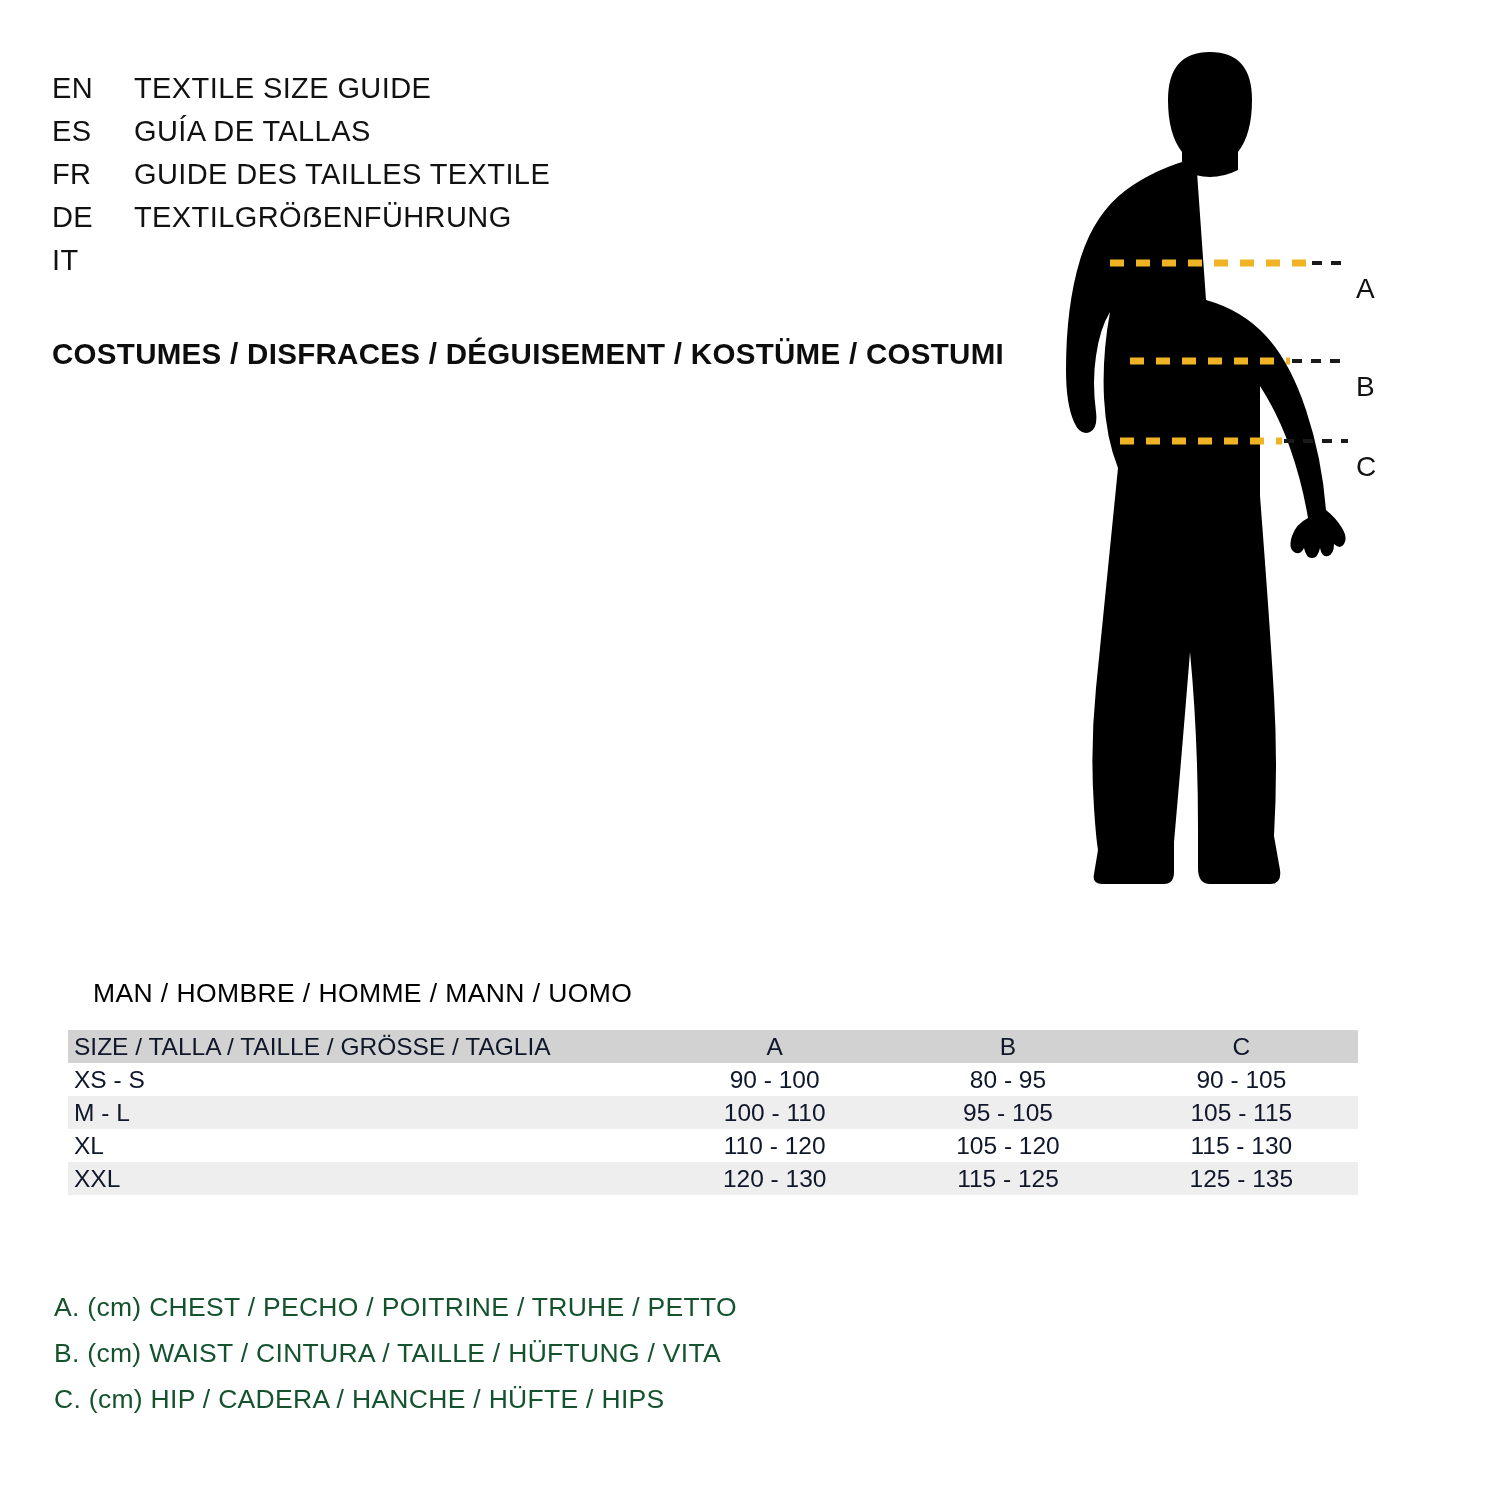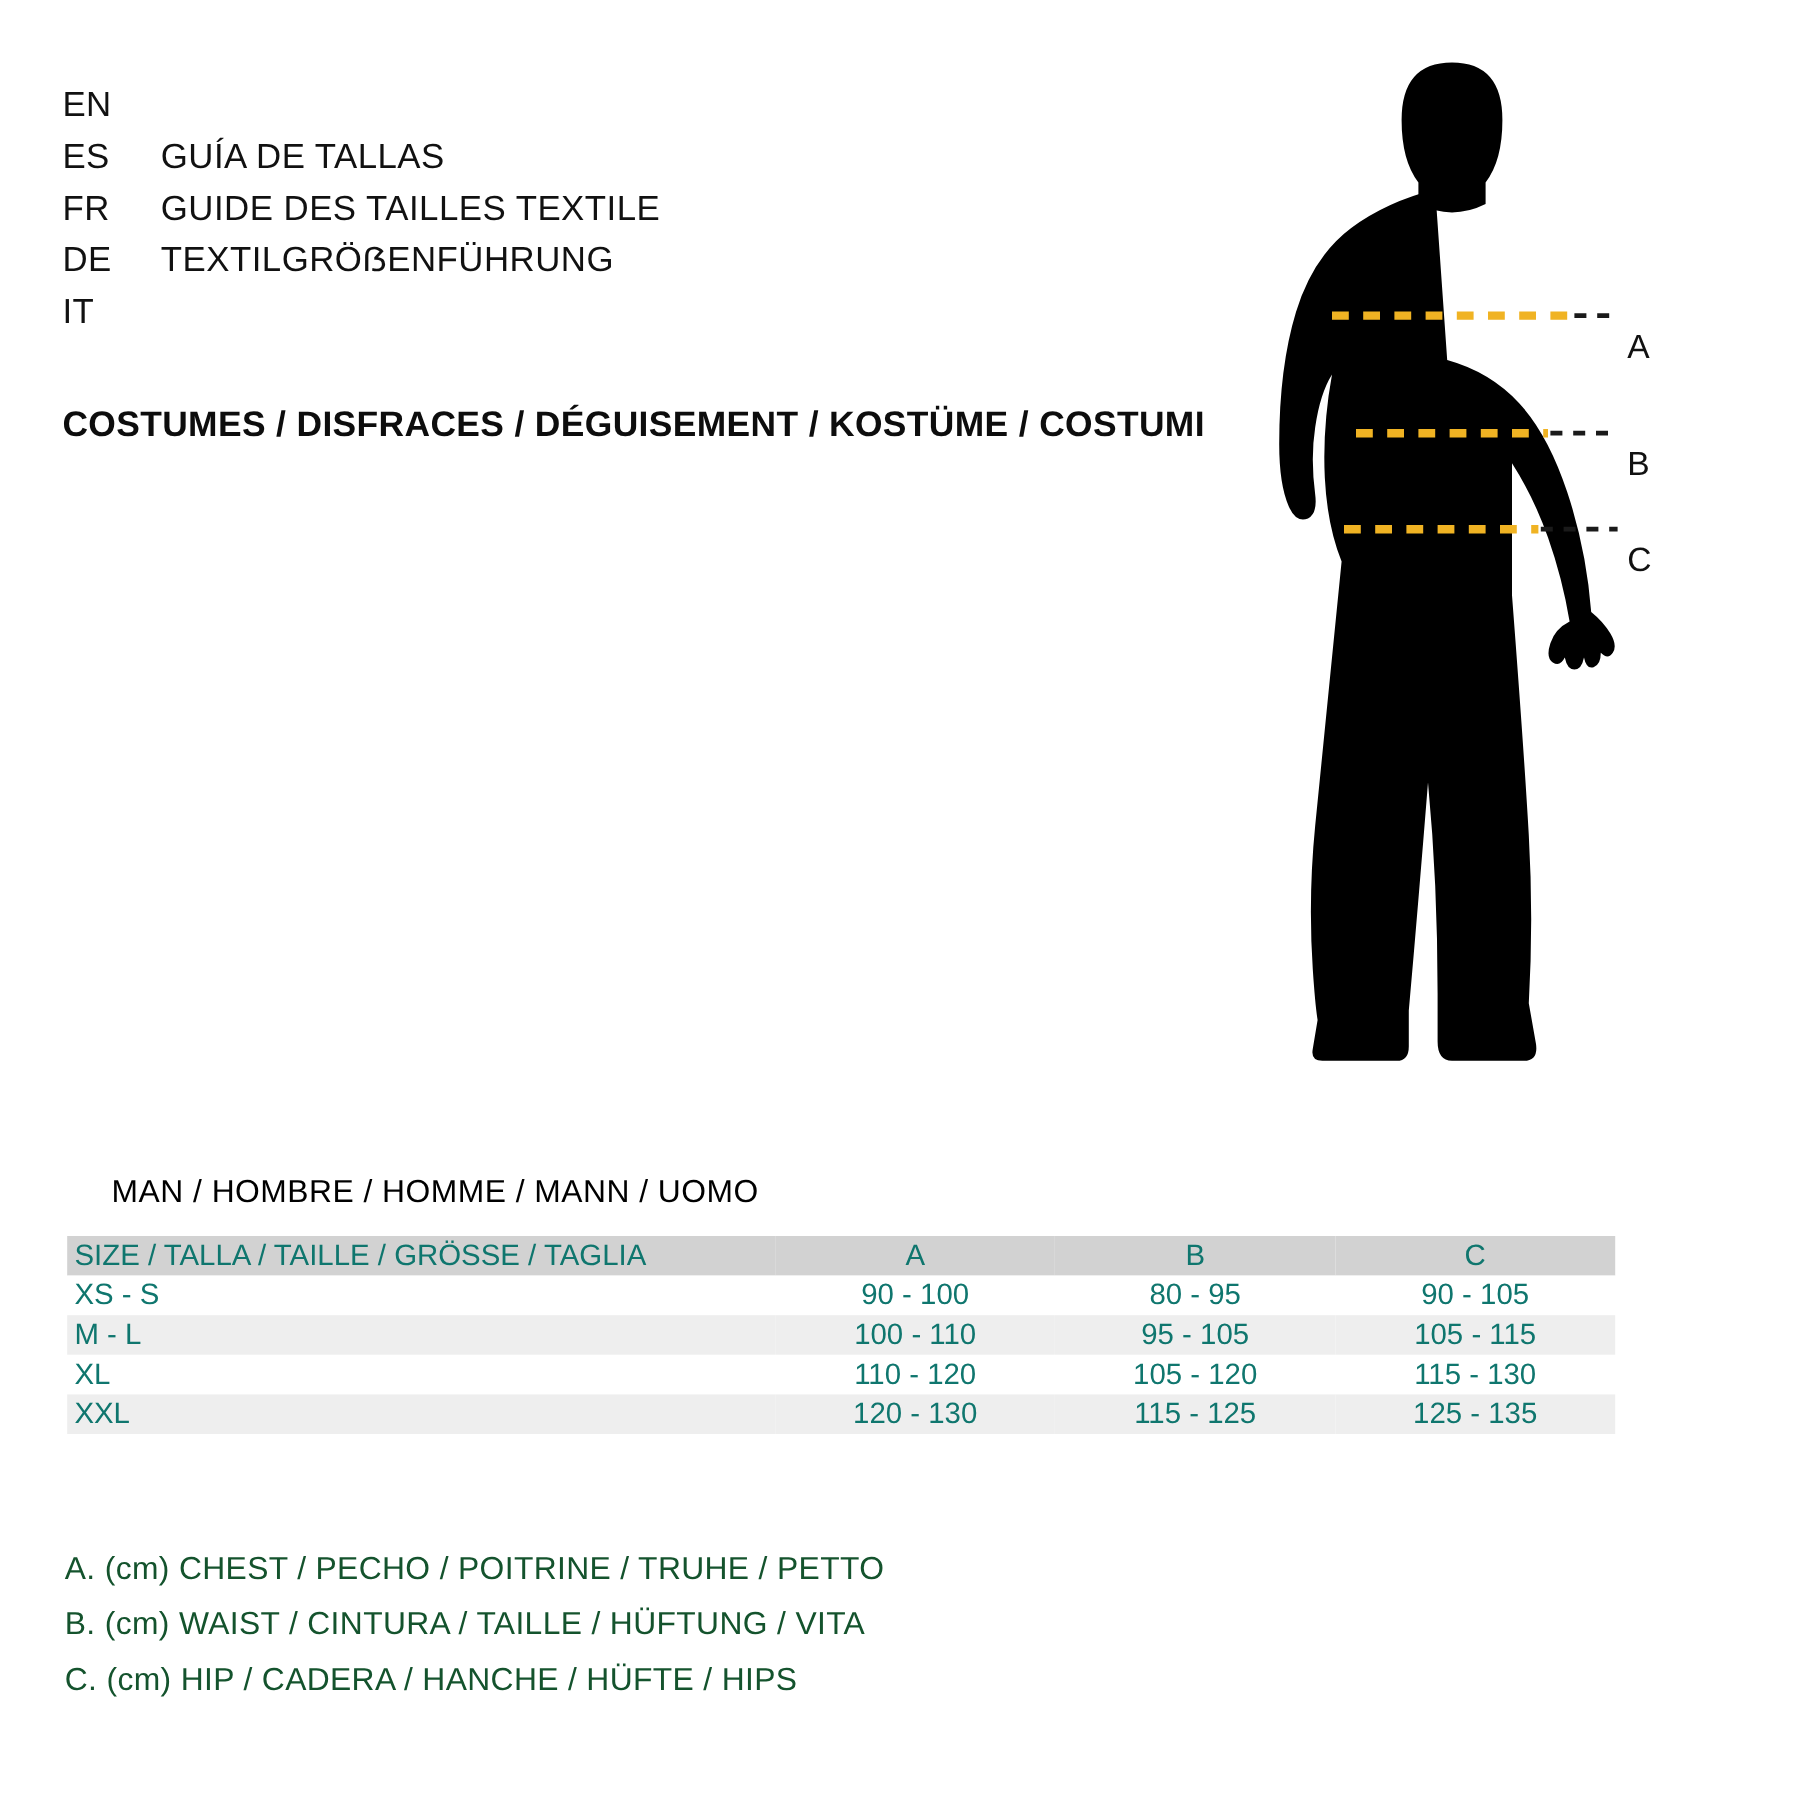--- a/index.html
+++ b/index.html
@@ -75,26 +75,26 @@
     left: 54px;
     top: 978px;
     font-size: 26.5px;
     letter-spacing: 0.4px;
     color: #000000;
     margin-left: 39px;
   }
 
   .size-table {
     position: absolute;
-    left: 56px;
+    left: 68px;
     top: 1030px;
     width: 1290px;
     border-collapse: collapse;
     font-size: 24.5px;
-    color: #0f766e;
+    color: #0f172a;
   }
   .size-table th,
   .size-table td {
     padding: 0;
     height: 33px;
     font-weight: normal;
     text-align: center;
     vertical-align: middle;
   }
   .size-table th.lbl,
@@ -123,20 +123,21 @@
   }
 </style>
 </head>
 <body>
 
 <div id="page">
 
   <div class="lang-block">
     <div class="lang-row">
       <span class="lang-code">EN</span>
+      <span class="lang-text">TEXTILE SIZE GUIDE</span>
     </div>
     <div class="lang-row">
       <span class="lang-code">ES</span>
       <span class="lang-text">GUÍA DE TALLAS</span>
     </div>
     <div class="lang-row">
       <span class="lang-code">FR</span>
       <span class="lang-text">GUIDE DES TAILLES TEXTILE</span>
     </div>
     <div class="lang-row">

